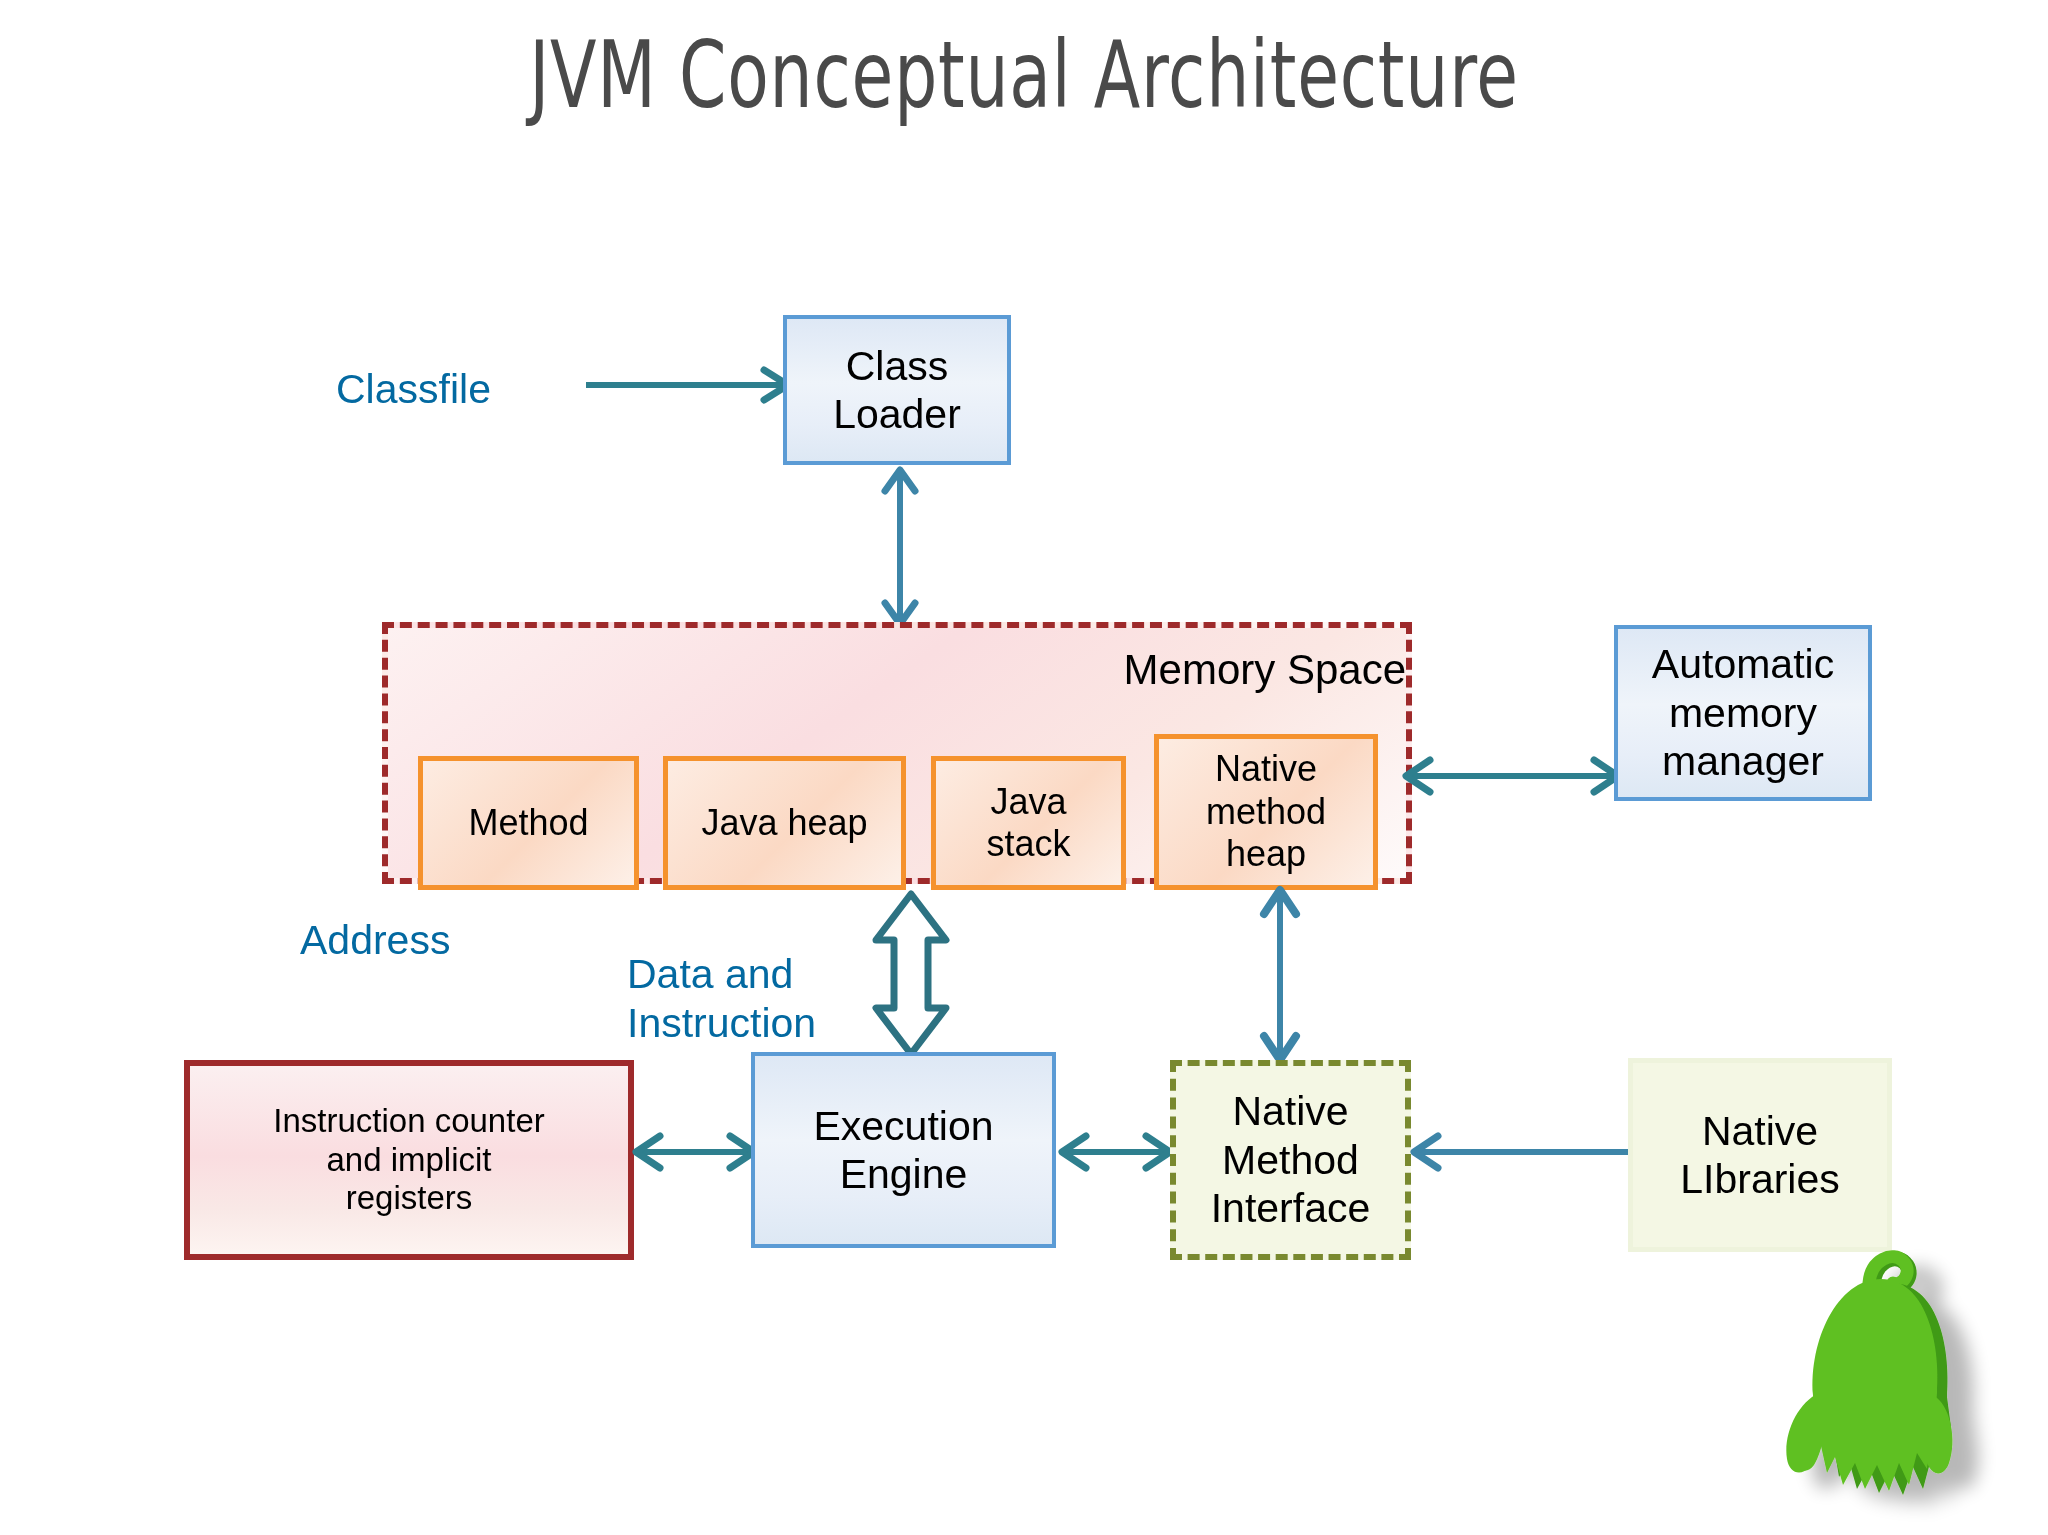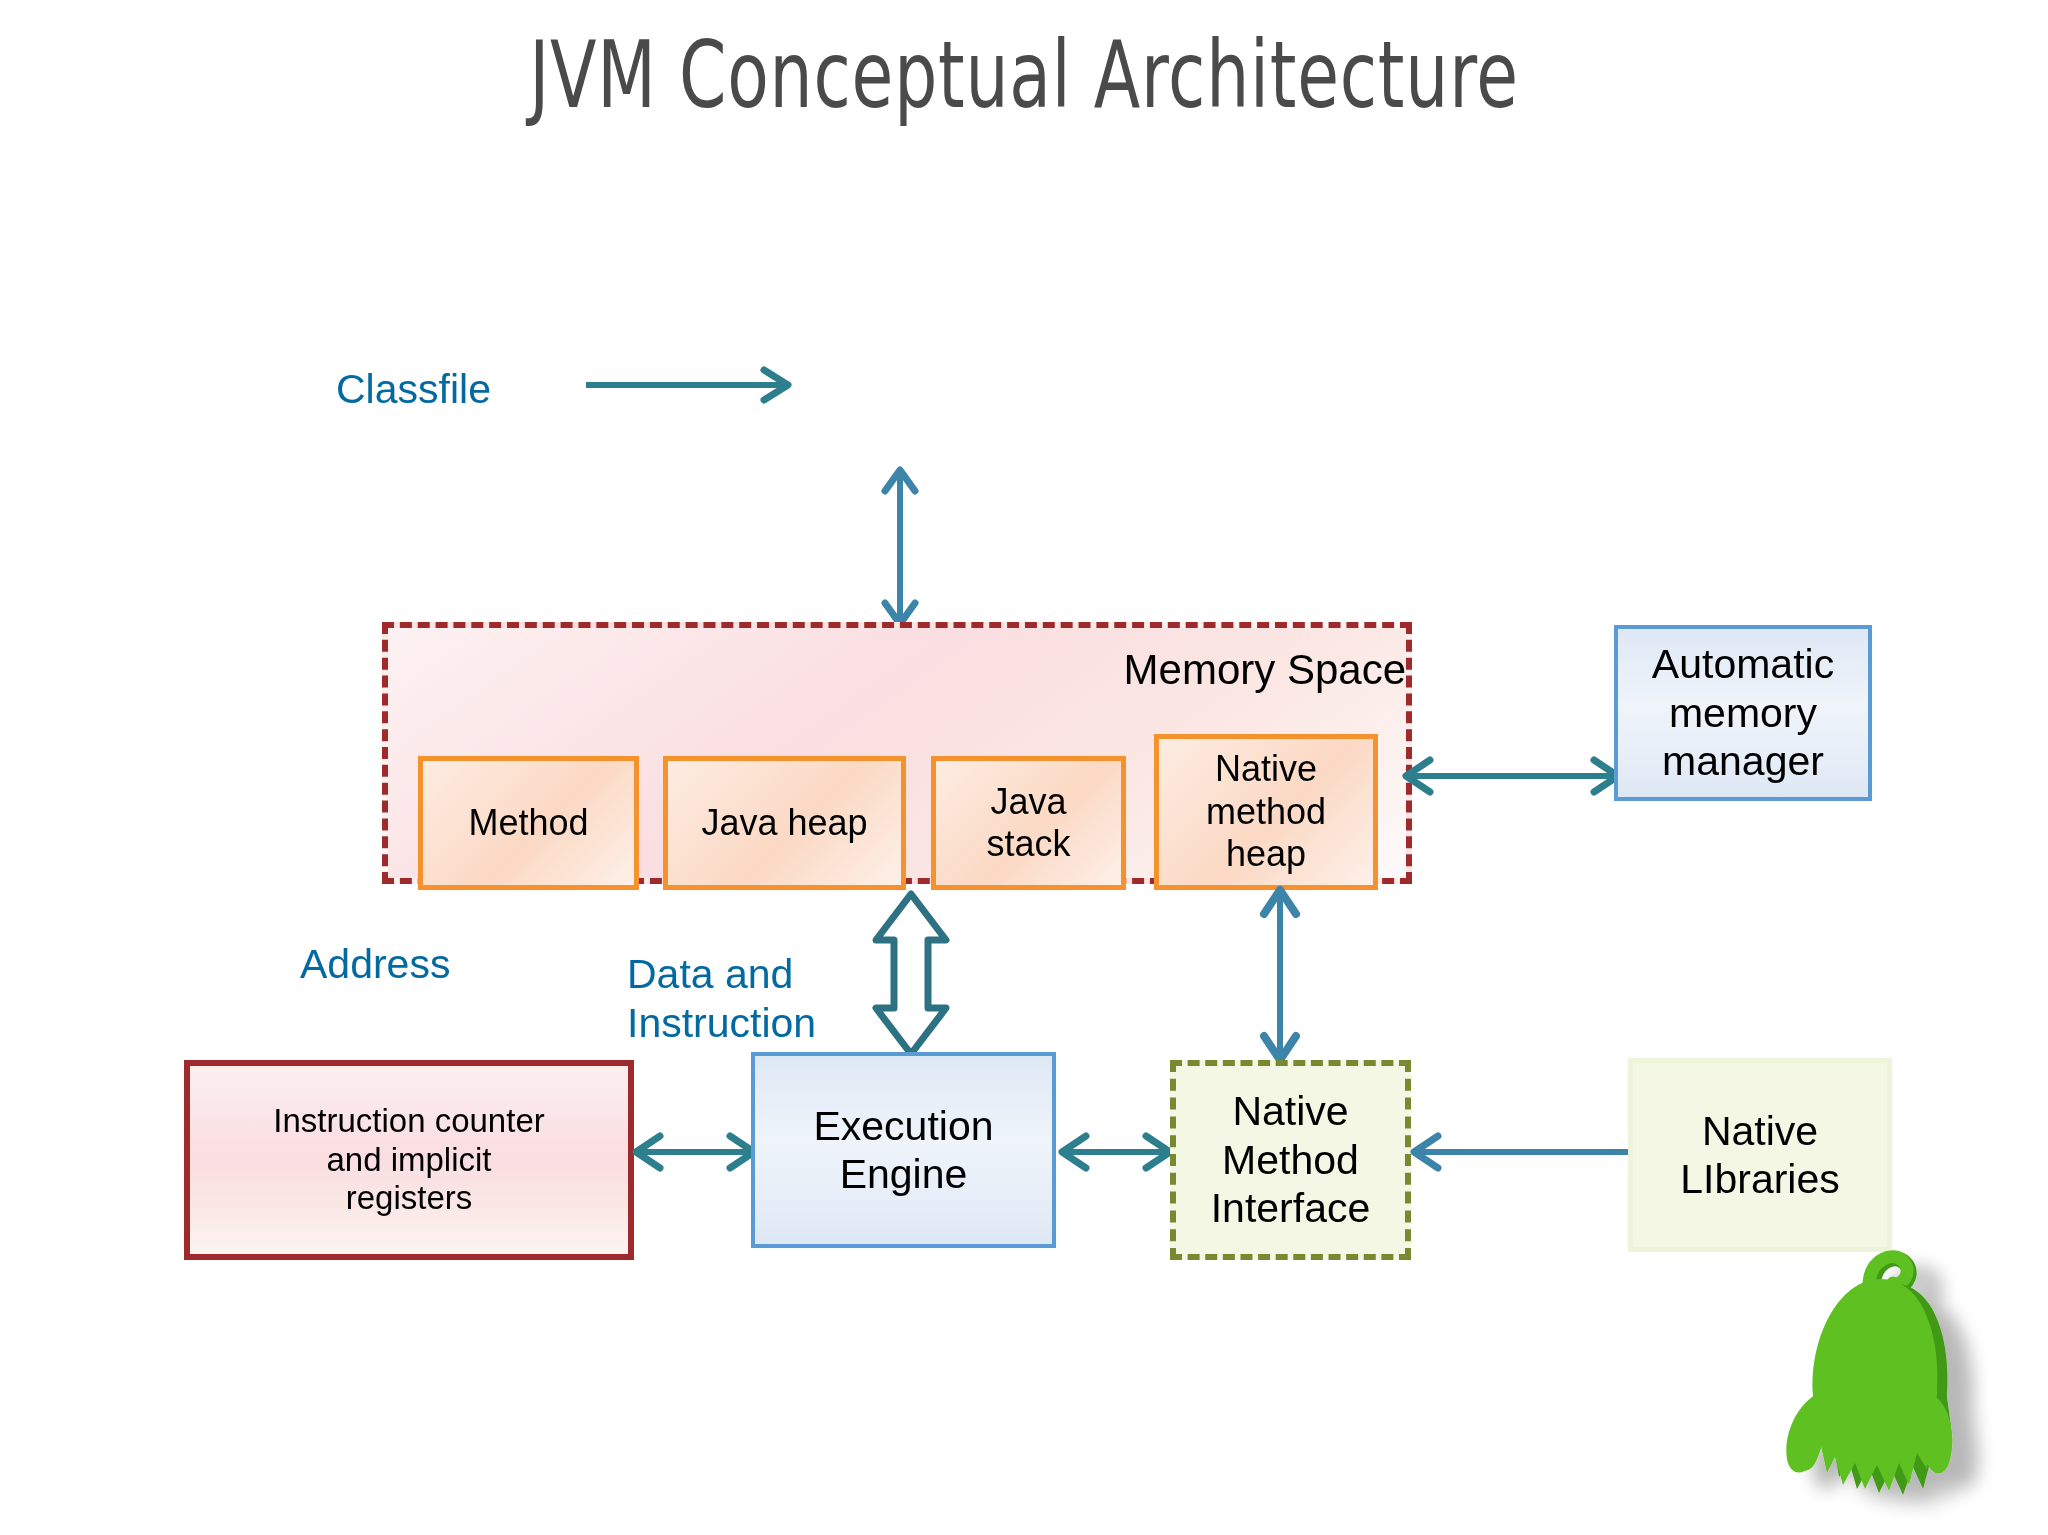--- a/index.html
+++ b/index.html
@@ -80,20 +80,24 @@
 
   <div class="plainlbl" style="left:336px;top:365px;">Classfile</div>
 
   <div class="arrow" style="left:586px;top:368px;width:214px;height:34px;">
     <svg width="214" height="34" viewBox="0 0 214 34">
       <line x1="0" y1="17" x2="196" y2="17" stroke="#2e7f8e" stroke-width="6"></line>
       <polyline points="178,2 202,17 178,32" fill="none" stroke="#2e7f8e" stroke-width="7" stroke-linecap="round" stroke-linejoin="round"></polyline>
     </svg>
   </div>
 
+  <div class="box box-blue" style="left:783px;top:315px;width:228px;height:150px;">
+    <span style="white-space:pre-line">Class
+Loader</span>
+  </div>
 
   <div class="arrow" style="left:878px;top:467px;width:44px;height:160px;">
     <svg width="44" height="160" viewBox="0 0 44 160">
       <line x1="22" y1="8" x2="22" y2="152" stroke="#3d85a8" stroke-width="6"></line>
       <polyline points="7,24 22,3 37,24" fill="none" stroke="#3d85a8" stroke-width="7" stroke-linecap="round" stroke-linejoin="round"></polyline>
       <polyline points="7,136 22,157 37,136" fill="none" stroke="#3d85a8" stroke-width="7" stroke-linecap="round" stroke-linejoin="round"></polyline>
     </svg>
   </div>
 
   <div id="memory-space">
@@ -126,21 +130,21 @@
       <polyline points="196,4 220,20 196,36" fill="none" stroke="#2e7f8e" stroke-width="7" stroke-linecap="round" stroke-linejoin="round"></polyline>
     </svg>
   </div>
 
   <div class="box box-blue" style="left:1614px;top:625px;width:258px;height:176px;">
     <span style="white-space:pre-line">Automatic
 memory
 manager</span>
   </div>
 
-  <div class="plainlbl" style="left:300px;top:940px;text-align:center;">Address</div>
+  <div class="plainlbl" style="left:300px;top:916px;text-align:center;">Address</div>
 
   <div class="plainlbl" style="left:627px;top:950px;">Data and
 Instruction</div>
 
   <div class="arrow" style="left:872px;top:890px;width:78px;height:168px;">
     <svg width="78" height="168" viewBox="0 0 78 168">
       <polygon points="39,4 74,50 56,50 56,118 74,118 39,164 4,118 22,118 22,50 4,50" fill="#ffffff" stroke="#2d7282" stroke-width="7" stroke-linejoin="round"></polygon>
     </svg>
   </div>
 

